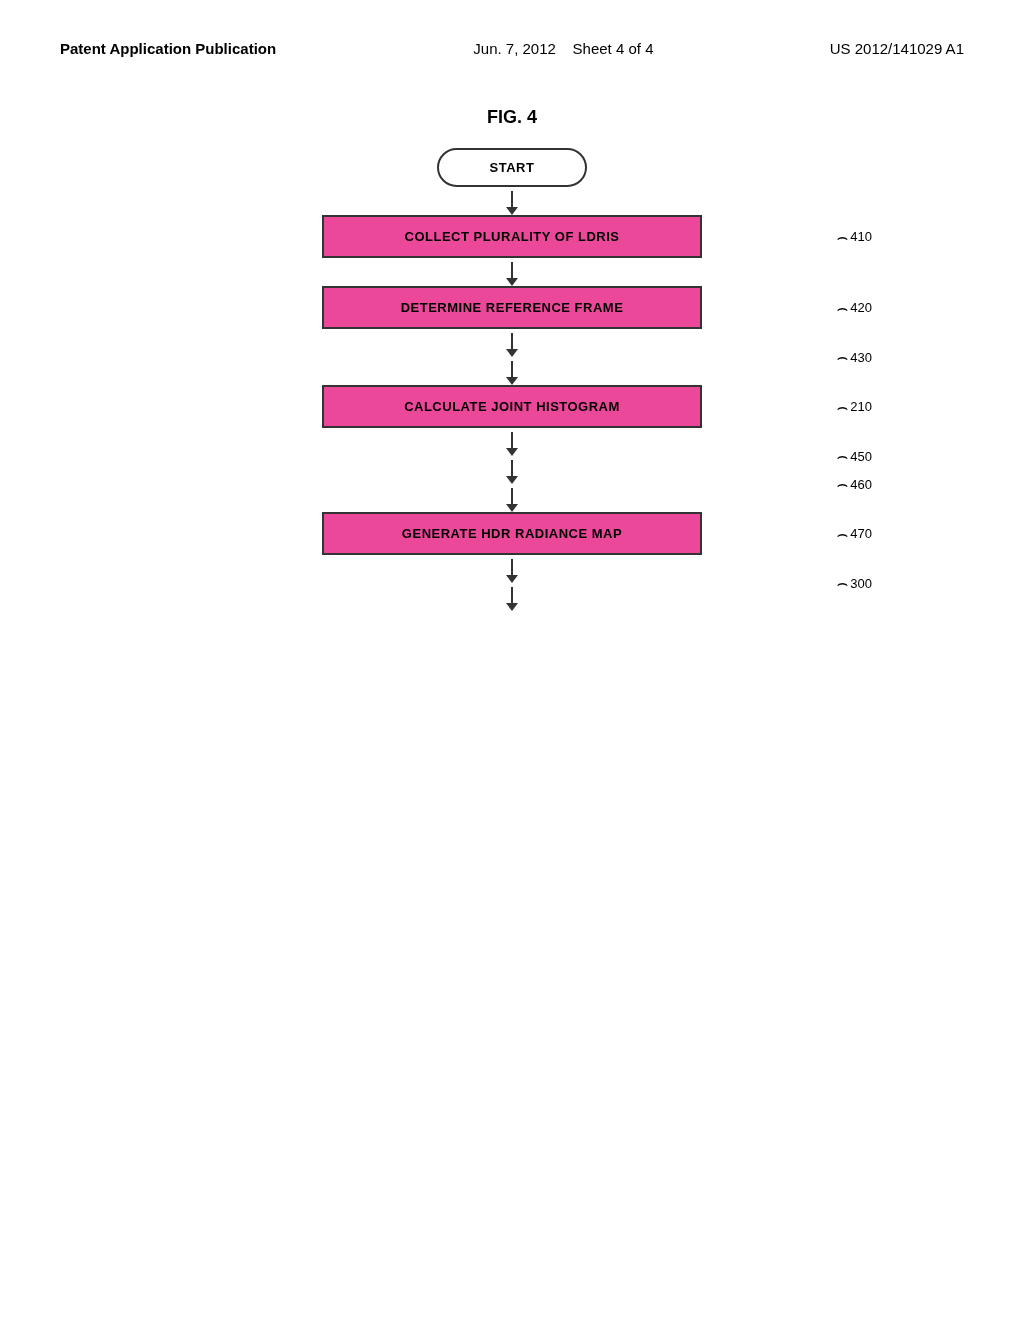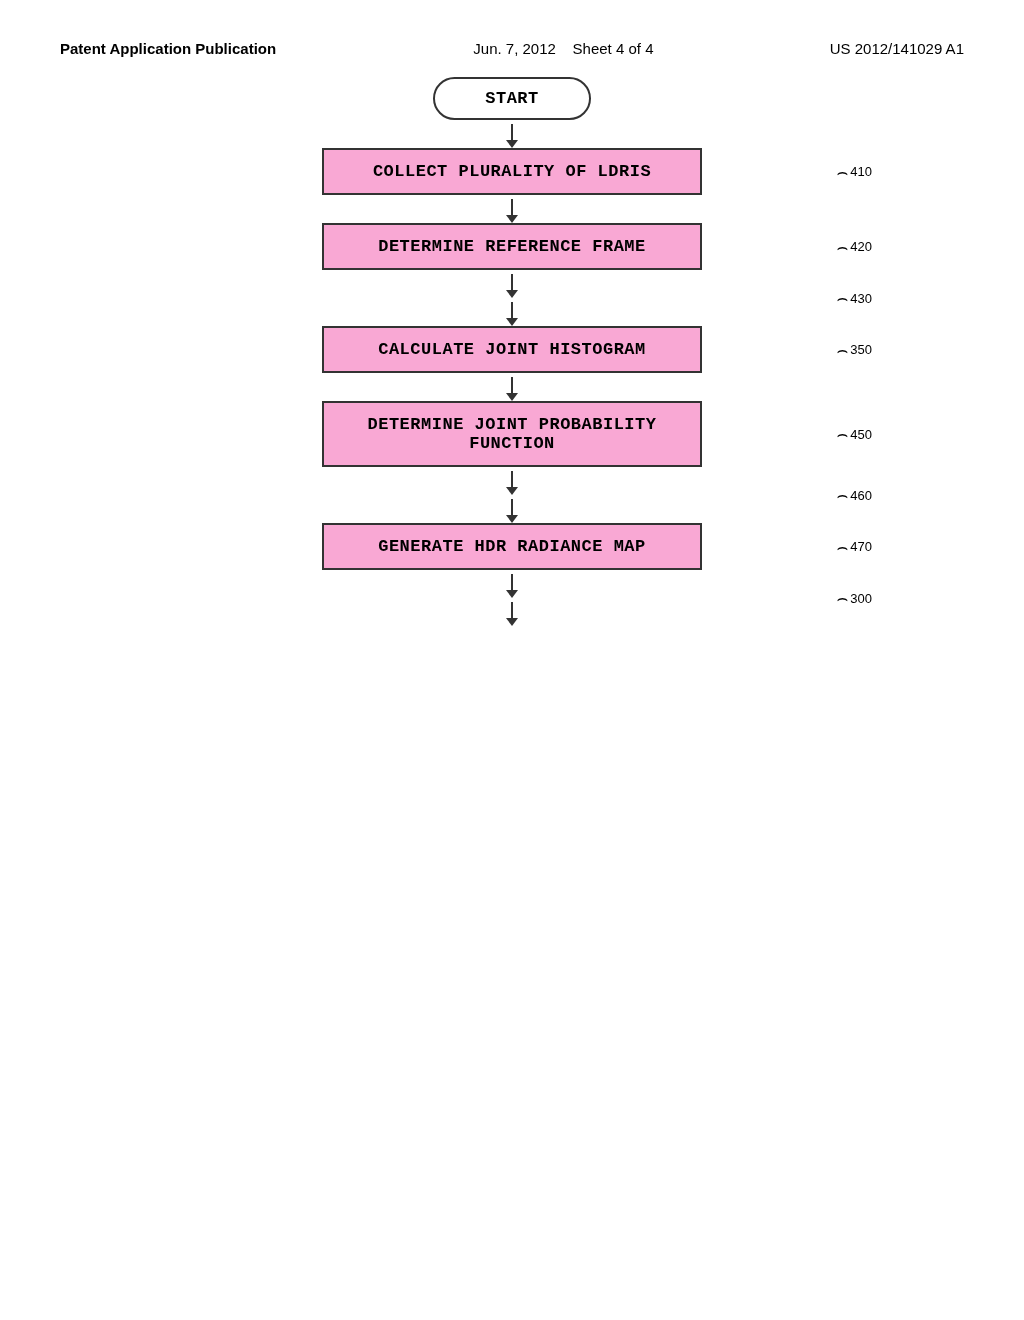--- a/index.html
+++ b/index.html
@@ -61,38 +61,38 @@
       align-items: center;
       padding: 0 60px;
       position: relative;
     }
 
     .node {
       display: flex;
       align-items: flex-start;
       justify-content: center;
       text-align: center;
-      font-family: Liberation Mono, monospace;
-      font-size: 17px;
+      font-family: Liberation Sans, sans-serif;
+      font-size: 13px;
       font-weight: bold;
       letter-spacing: 0.5px;
       position: relative;
     }
 
     .node-rounded {
       border: 2px solid #333;
       border-radius: 30px;
       padding: 10px 50px;
       background: #fff;
       min-width: 150px;
     }
 
     .node-rect {
       border: 2px solid #333;
-      background: #f9a8d4;
+      background: #ec4899;
       padding: 12px 24px;
       min-width: 380px;
       max-width: 380px;
     }
 
     
     .arrow {
       display: flex;
       align-items: center;
       justify-content: center;
@@ -156,20 +156,21 @@
 
   <div class="header">
     <div class="header-left">Patent Application Publication</div>
     <div class="header-center">
       <span>Jun. 7, 2012</span>&nbsp;&nbsp;&nbsp;
       <span>Sheet 4 of 4</span>
     </div>
     <div class="header-right">US 2012/141029 A1</div>
   </div>
 
+  <div class="figure-title">FIG. 4</div>
 
   <div class="flowchart">
 
     <div class="flowchart-row">
       <div class="node node-rounded">
         <span>START</span>
       </div>
     </div>
 
     <div class="arrow"></div>
@@ -206,30 +207,27 @@
     </div>
 
     <div class="arrow"></div>
 
     <div class="flowchart-row">
       <div class="node node-rect">
         <span>CALCULATE JOINT HISTOGRAM</span>
       </div>
       <div class="label-right">
         <span class="curved-mark">⌢</span>
-        <span>350</span>
-      </div>
-    </div>
-
-    <div class="arrow"></div>
-
-    <div class="flowchart-row">
-      <div class="node node-rect">
-        <span>DETERMINE JOINT PROBABILITY FUNCTION</span>
-      </div>
+        <span>210</span>
+      </div>
+    </div>
+
+    <div class="arrow"></div>
+
+    <div class="flowchart-row">
       <div class="label-right">
         <span class="curved-mark">⌢</span>
         <span>450</span>
       </div>
     </div>
 
     <div class="arrow"></div>
 
     <div class="flowchart-row">
       <div class="label-right">

